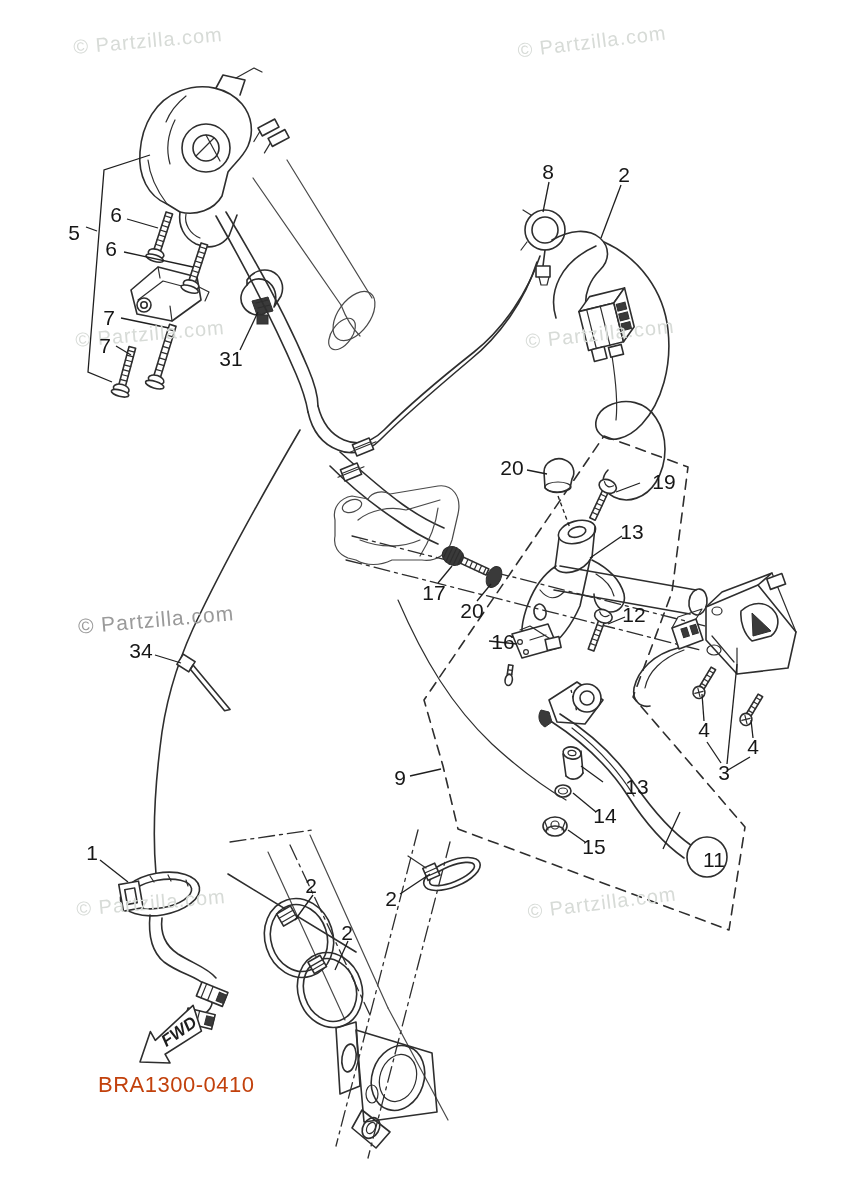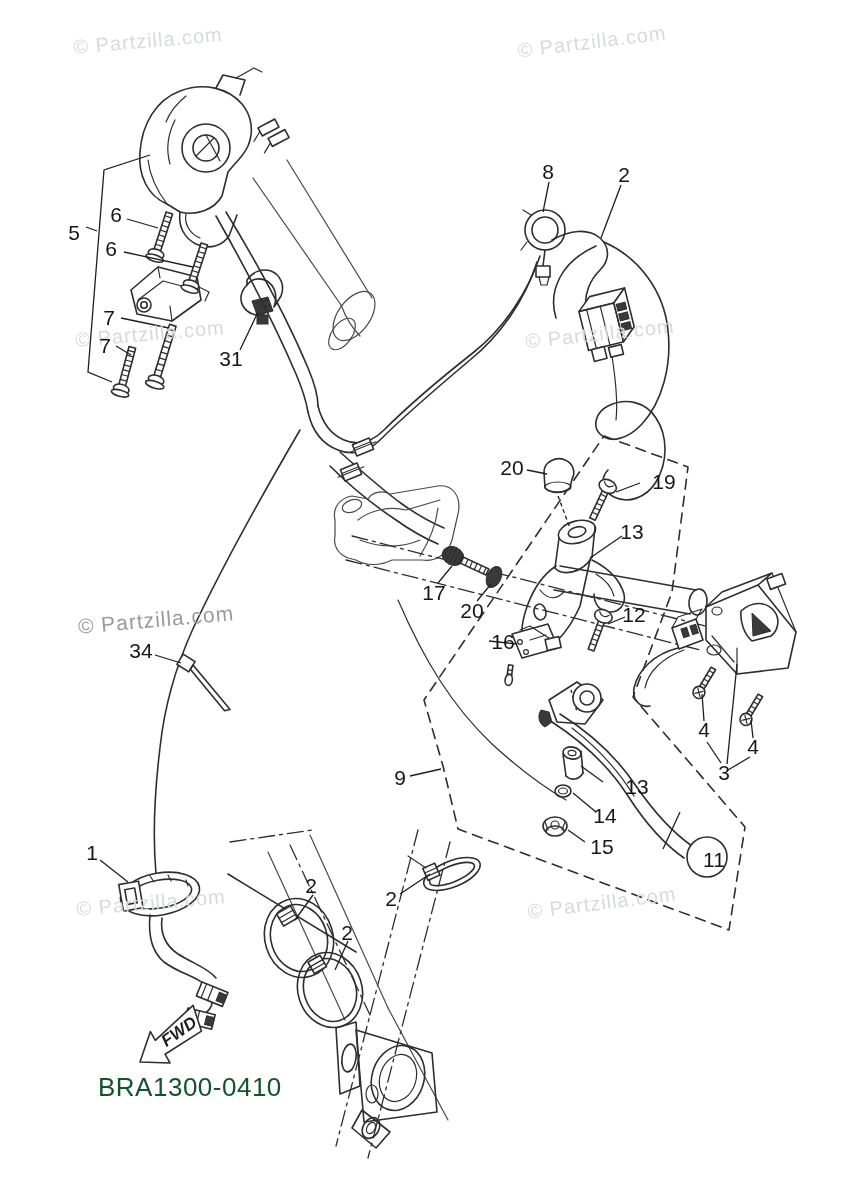--- a/index.html
+++ b/index.html
@@ -4,21 +4,21 @@
 <style>
   html,body{margin:0;padding:0;background:#ffffff;}
   .stage{position:relative;width:848px;height:1200px;background:#fff;overflow:hidden;
          font-family:"Liberation Sans", sans-serif;}
   .stage svg{position:absolute;left:0;top:0;}
   .watermark{position:absolute;white-space:nowrap;font-size:20px;letter-spacing:1px;
              color:#d7dbd7;transform-origin:center;pointer-events:none;}
   .watermark.dark{color:#9a9a9a;font-size:21px;}
   .callout{position:absolute;font-size:21px;color:#161616;transform:translate(-50%,-50%);
            line-height:1;}
-  .diagram-code{position:absolute;left:98px;top:1072px;font-size:26px;color:#14532d;
+  .diagram-code{position:absolute;left:98px;top:1072px;font-size:22px;color:#c2410c;
                 letter-spacing:0.5px;}
   
   .ln{fill:none;stroke:#2e2e2e;stroke-width:1.6;stroke-linecap:round;stroke-linejoin:round;}
   .thin{stroke-width:1.2;}
   .ghost{stroke:#4a4a4a;stroke-width:1.2;}
   .dsh{stroke-dasharray:10 7;}
   .dshdot{stroke-dasharray:16 5 3 5;stroke-width:1.3;}
   .dk{fill:#3a3a3a;stroke:#2e2e2e;stroke-width:1;}
   .wt{fill:#ffffff;stroke:#2e2e2e;stroke-width:1.6;stroke-linejoin:round;}
   .ldr{fill:none;stroke:#1f1f1f;stroke-width:1.3;}
@@ -396,18 +396,18 @@
     <div class="callout" style="left: 503px; top: 641px;">16</div>
     <div class="callout" style="left: 634px; top: 614px;">12</div>
     <div class="callout" style="left: 724px; top: 772px;">3</div>
     <div class="callout" style="left: 704px; top: 729px;">4</div>
     <div class="callout" style="left: 753px; top: 746px;">4</div>
     <div class="callout" style="left: 400px; top: 777px;">9</div>
     <div class="callout" style="left: 141px; top: 650px;">34</div>
     <div class="callout" style="left: 92px; top: 852px;">1</div>
     <div class="callout" style="left: 613px; top: 786px; margin-left: 24px;">13</div>
     <div class="callout" style="left: 605px; top: 815px;">14</div>
-    <div class="callout" style="left: 594px; top: 846px; margin-left: 8px;">15</div>
+    <div class="callout" style="left: 594px; top: 846px;">15</div>
     <div class="callout" style="left: 689px; top: 859px; margin-left: 25px;">11</div>
     <div class="callout" style="left: 311px; top: 885px;">2</div>
     <div class="callout" style="left: 347px; top: 932px;">2</div>
     <div class="callout" style="left: 391px; top: 898px;">2</div>
   </div>
 
 </body></html>

